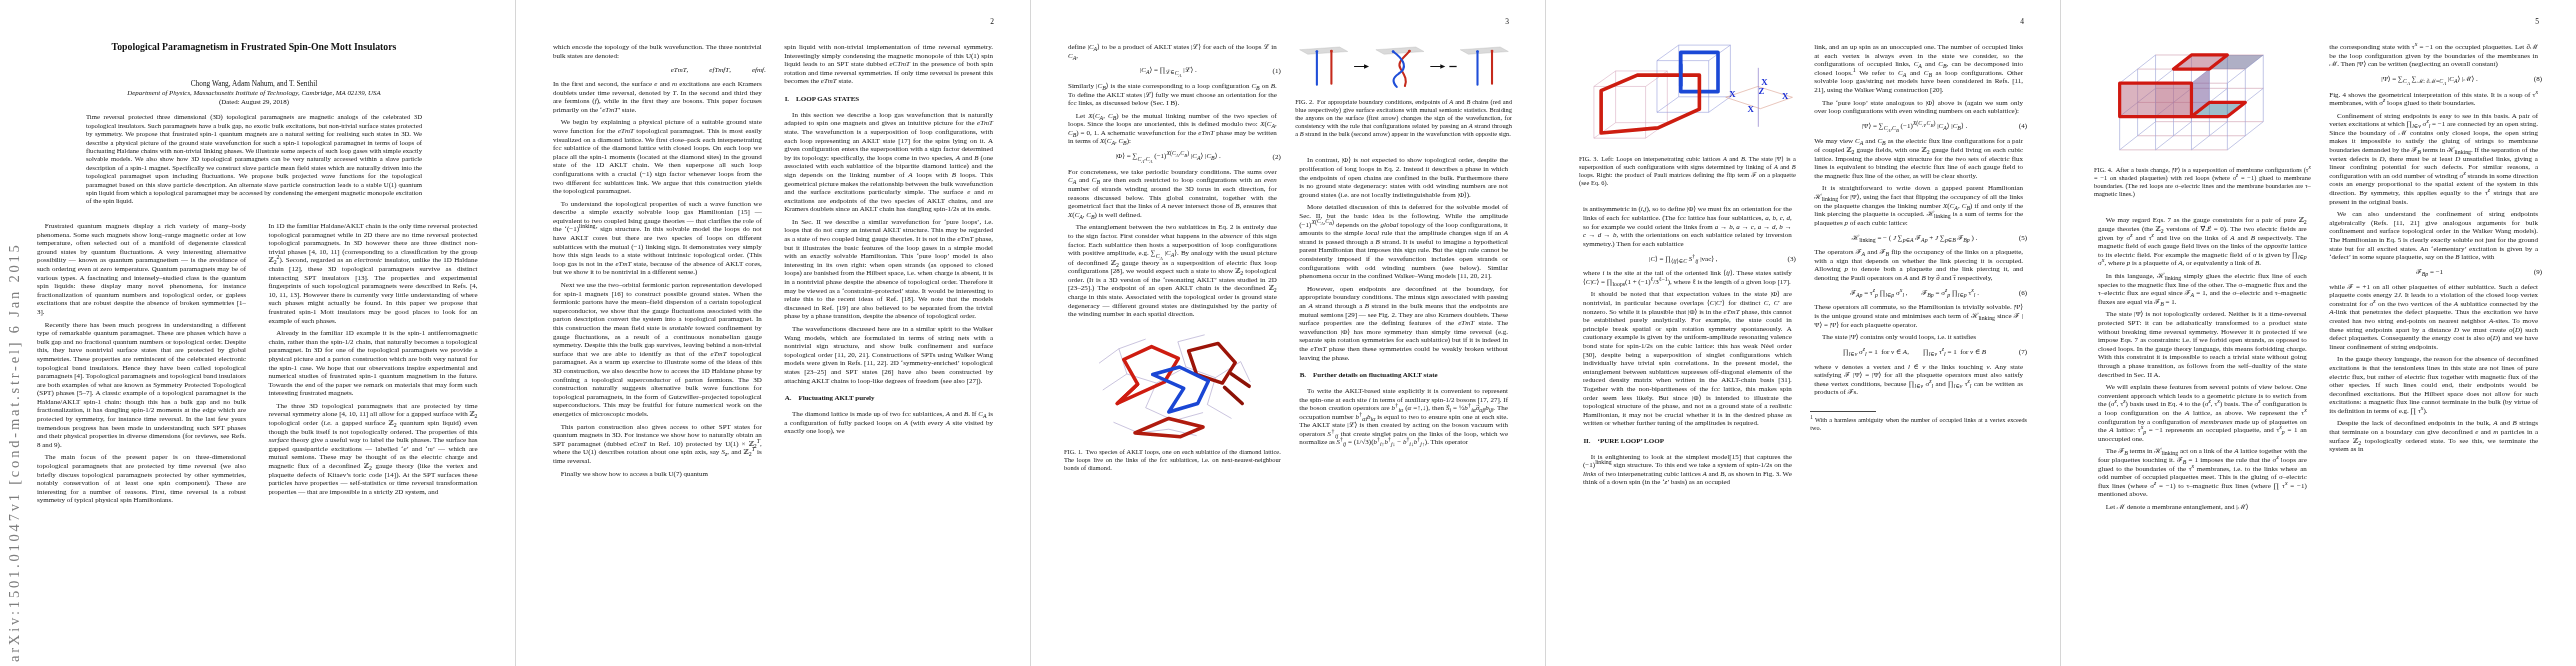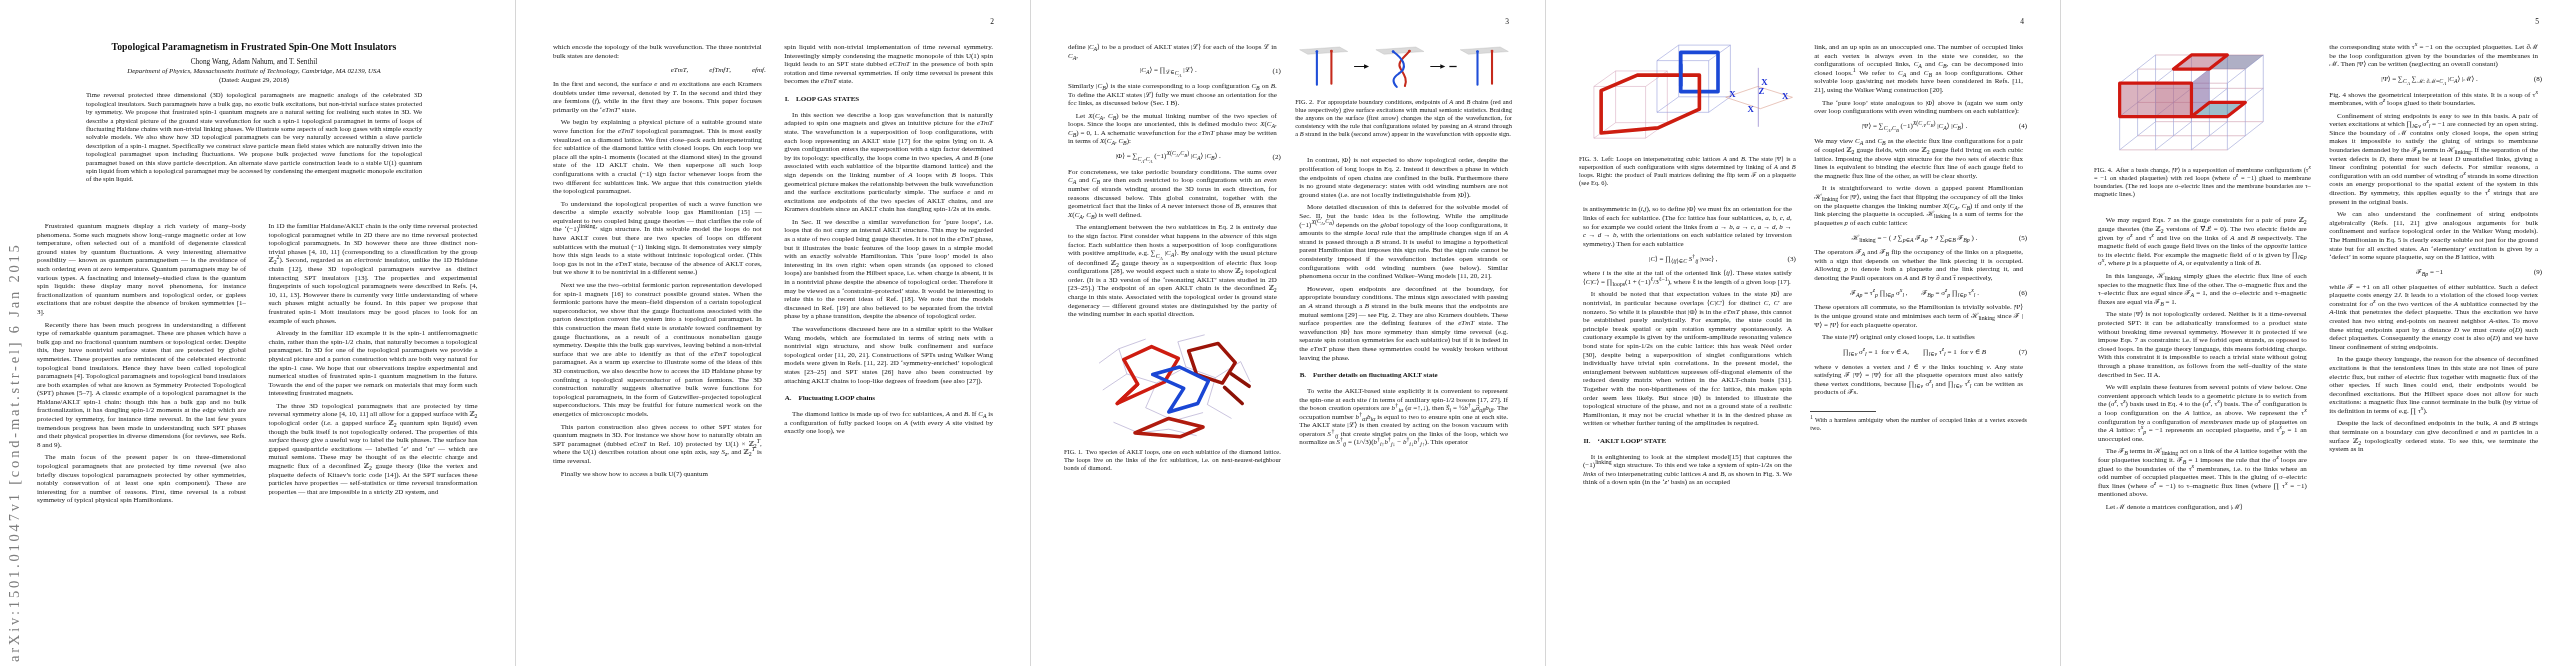--- a/index.html
+++ b/index.html
@@ -3,21 +3,21 @@
 <meta charset="utf-8">
 <style>
   html,body{margin:0;padding:0;background:#ffffff;}
   .strip{display:flex;width:2576px;height:667px;background:#fff;}
   .page{position:relative;width:515px;height:667px;background:#fff;box-sizing:border-box;overflow:hidden;
         font-family:"Liberation Serif","DejaVu Serif",serif;color:#141414;}
   .page + .page{border-left:0.6px solid #d6d6d6;}
   
   .head{position:absolute;top:41px;left:33px;right:40px;text-align:center;}
   .title{font-size:9.8px;font-weight:bold;margin:0;line-height:1.25;}
-  .authors{font-size:7.3px;margin-top:4px;}
+  .authors{font-size:7.3px;margin-top:26px;}
   .affil{font-size:6.9px;font-style:italic;margin-top:1.1px;}
   .date{font-size:6.9px;margin-top:1.7px;}
   .abstract{width:336px;margin:8.3px auto 0;text-align:justify;font-size:6.7px;line-height:8.4px;}
   
   .arxiv{position:absolute;left:5.6px;top:140px;height:522px;writing-mode:vertical-rl;transform:rotate(180deg);
          font-size:14.5px;letter-spacing:2.8px;color:#7d7d7d;white-space:nowrap;}
   
   .cols{position:absolute;left:33px;right:33px;display:flex;gap:14.5px;}
   .cols-first{top:218px;height:438px;}
   .cols-rest{top:39px;height:614px;}
@@ -77,21 +77,21 @@
           <p class="para">Next we use the two–orbital fermionic parton representation developed for spin-1 magnets [16] to construct possible ground states. When the fermionic partons have the mean–field dispersion of a certain topological superconductor, we show that the gauge fluctuations associated with the parton description convert the system into a topological paramagnet. In this construction the mean field state is <i>unstable</i> toward confinement by gauge fluctuations, as a result of a continuous nonabelian gauge symmetry. Despite this the bulk gap survives, leaving behind a non-trivial surface that we are able to identify as that of the <i>eTmT</i> topological paramagnet. As a warm up exercise to illustrate some of the ideas of this 3D construction, we also describe how to access the 1D Haldane phase by confining a topological superconductor of parton fermions. The 3D construction naturally suggests alternative bulk wave functions for topological paramagnets, in the form of Gutzwiller–projected topological superconductors. This may be fruitful for future numerical work on the energetics of microscopic models.</p>
           <p class="para">This parton construction also gives access to other SPT states for quantum magnets in 3D. For instance we show how to naturally obtain an SPT paramagnet (dubbed <i>eCmT</i> in Ref. 10) protected by U(1) × ℤ<sub>2</sub><sup><i>T</i></sup>, where the U(1) describes rotation about one spin axis, say <i>S<sub>z</sub></i>, and ℤ<sub>2</sub><sup><i>T</i></sup> is time reversal.</p>
           <p class="para">Finally we show how to access a bulk U(7) quantum</p>
         </div>
       <div class="col">
           <p class="para ni">spin liquid with non-trivial implementation of time reversal symmetry. Interestingly simply condensing the magnetic monopole of this U(1) spin liquid leads to an SPT state dubbed <i>eCTmT</i> in the presence of both spin rotation and time reversal symmetries. If only time reversal is present this becomes the <i>eTmT</i> state.</p>
           <div class="sec-head">I. LOOP GAS STATES</div>
           <p class="para">In this section we describe a loop gas wavefunction that is naturally adapted to spin one magnets and gives an intuitive picture for the <i>eTmT</i> state. The wavefunction is a superposition of loop configurations, with each loop representing an AKLT state [17] for the spins lying on it. A given configuration enters the superposition with a sign factor determined by its topology: specifically, the loops come in two species, <i>A</i> and <i>B</i> (one associated with each sublattice of the bipartite diamond lattice) and the sign depends on the linking number of <i>A</i> loops with <i>B</i> loops. This geometrical picture makes the relationship between the bulk wavefunction and the surface excitations particularly simple. The surface <i>e</i> and <i>m</i> excitations are endpoints of the two species of AKLT chains, and are Kramers doublets since an AKLT chain has dangling spin-1/2s at its ends.</p>
           <p class="para">In Sec. II we describe a similar wavefunction for ‘pure loops’, i.e. loops that do not carry an internal AKLT structure. This may be regarded as a state of two coupled Ising gauge theories. It is <i>not</i> in the <i>eTmT</i> phase, but it illustrates the basic features of the loop gases in a simple model with an exactly solvable Hamiltonian. This ‘pure loop’ model is also interesting in its own right: when open strands (as opposed to closed loops) are banished from the Hilbert space, i.e. when charge is absent, it is in a nontrivial phase despite the absence of topological order. Therefore it may be viewed as a ‘constraint–protected’ state. It would be interesting to relate this to the recent ideas of Ref. [18]. We note that the models discussed in Ref. [19] are also believed to be separated from the trivial phase by a phase transition, despite the absence of topological order.</p>
           <p class="para">The wavefunctions discussed here are in a similar spirit to the Walker Wang models, which are formulated in terms of string nets with a nontrivial sign structure, and show bulk confinement and surface topological order [11, 20, 21]. Constructions of SPTs using Walker Wang models were given in Refs. [11, 22]. 2D ‘symmetry-enriched’ topological states [23–25] and SPT states [26] have also been constructed by attaching AKLT chains to loop-like degrees of freedom (see also [27]).</p>
-          <div class="sec-head">A. Fluctuating LOOP chains</div>
+          <div class="sec-head">A. Fluctuating AKLT purely</div>
           <p class="para">The diamond lattice is made up of two fcc sublattices, <i>A</i> and <i>B</i>. If <i>C<sub>A</sub></i> is a configuration of fully packed loops on <i>A</i> (with every <i>A</i> site visited by exactly one loop), we</p>
         </div>
     </div>
   </section>
 
   <section class="page">
     <div class="page-number">3</div>
     <div class="cols cols-rest">
       <div class="col">
           <p class="para ni">define |<i>C<sub>A</sub></i>⟩ to be a product of AKLT states |ℒ⟩ for each of the loops ℒ in <i>C<sub>A</sub></i>,</p>
@@ -194,21 +194,21 @@
 </figure>
           <div class="figcap">FIG. 3. Left: Loops on interpenetrating cubic lattices <i>A</i> and <i>B</i>. The state |Ψ⟩ is a superposition of such configurations with signs determined by linking of <i>A</i> and <i>B</i> loops. Right: the product of Pauli matrices defining the flip term ℱ on a plaquette (see Eq. 6).</div>
           <p class="para ni">&nbsp;</p>
           <p class="para ni">is antisymmetric in (<i>i</i>,<i>j</i>), so to define |Φ⟩ we must fix an orientation for the links of each fcc sublattice. (The fcc lattice has four sublattices, <i>a</i>, <i>b</i>, <i>c</i>, <i>d</i>, so for example we could orient the links from <i>a</i> → <i>b</i>, <i>a</i> → <i>c</i>, <i>a</i> → <i>d</i>, <i>b</i> → <i>c</i> → <i>d</i> → <i>b</i>, with the orientations on each sublattice related by inversion symmetry.) Then for each sublattice</p>
           <div class="eqrow">
             <span class="eqbody">|<i>C</i>⟩ = ∏<sub>⟨<i>ij</i>⟩∈<i>C</i></sub> <i>S</i><sup>†</sup><sub><i>ij</i></sub> |vac⟩ ,</span>
             <span class="eqnum">(3)</span>
           </div>
           <p class="para ni">where <i>i</i> is the site at the tail of the oriented link ⟨<i>ij</i>⟩. These states satisfy ⟨<i>C</i>|<i>C</i>⟩ = ∏<sub>loops</sub>(1 + (−1)<sup>ℓ</sup>/3<sup>ℓ−1</sup>), where ℓ is the length of a given loop [17].</p>
           <p class="para">It should be noted that that expectation values in the state |Φ⟩ are nontrivial, in particular because overlaps ⟨<i>C</i>|<i>C</i>′⟩ for distinct <i>C</i>, <i>C</i>′ are nonzero. So while it is plausible that |Φ⟩ is in the <i>eTmT</i> phase, this cannot be established purely analytically. For example, the state could in principle break spatial or spin rotation symmetry spontaneously. A cautionary example is given by the uniform-amplitude resonating valence bond state for spin-1/2s on the cubic lattice: this has weak Néel order [30], despite being a superposition of singlet configurations which individually have trivial spin correlations. In the present model, the entanglement between sublattices supresses off-diagonal elements of the reduced density matrix when written in the AKLT-chain basis [31]. Together with the non-bipartiteness of the fcc lattice, this makes spin order seem less likely. But since |Φ⟩ is intended to illustrate the topological structure of the phase, and not as a ground state of a realistic Hamiltonian, it may not be crucial whether it is in the desired phase as written or whether further tuning of the amplitudes is required.</p>
-          <div class="sec-head">II. ‘AKLT LOOP’ STATE</div>
+          <div class="sec-head">II. ‘PURE LOOP’ LOOP</div>
           <p class="para">It is enlightening to look at the simplest model[15] that captures the (−1)<sup>linking</sup> sign structure. To this end we take a system of spin-1/2s on the <i>links</i> of two interpenetrating cubic lattices <i>A</i> and <i>B</i>, as shown in Fig. 3. We think of a down spin (in the ‘<i>z</i>’ basis) as an occupied</p>
         </div>
       <div class="col">
           <p class="para ni">link, and an up spin as an unoccupied one. The number of occupied links at each vertex is always even in the state we consider, so the configurations of occupied links, <i>C<sub>A</sub></i> and <i>C<sub>B</sub></i>, can be decomposed into closed loops.<sup>1</sup> We refer to <i>C<sub>A</sub></i> and <i>C<sub>B</sub></i> as loop configurations. Other solvable loop gas/string net models have been considered in Refs. [11, 21], using the Walker Wang construction [20].</p>
           <p class="para">The ‘pure loop’ state analogous to |Φ⟩ above is (again we sum only over loop configurations with even winding numbers on each sublattice):</p>
           <div class="eqrow">
             <span class="eqbody">|Ψ⟩ = ∑<sub><i>C<sub>A</sub></i>,<i>C<sub>B</sub></i></sub> (−1)<sup><i>X</i>(<i>C<sub>A</sub></i>,<i>C<sub>B</sub></i>)</sup> |<i>C<sub>A</sub></i>⟩ |<i>C<sub>B</sub></i>⟩ .</span>
             <span class="eqnum">(4)</span>
           </div>
           <p class="para ni">We may view <i>C<sub>A</sub></i> and <i>C<sub>B</sub></i> as the electric flux line configurations for a pair of coupled ℤ<sub>2</sub> gauge fields, with one ℤ<sub>2</sub> gauge field living on each cubic lattice. Imposing the above sign structure for the two sets of electric flux lines is equivalent to binding the electric flux line of each gauge field to the magnetic flux line of the other, as will be clear shortly.</p>
@@ -216,21 +216,21 @@
           <div class="eqrow">
             <span class="eqbody">ℋ<sub>linking</sub> = − ( <i>J</i> ∑<sub><i>p</i>∈<i>A</i></sub> ℱ<sub><i>Ap</i></sub> + <i>J</i> ∑<sub><i>p</i>∈<i>B</i></sub> ℱ<sub><i>Bp</i></sub> ) .</span>
             <span class="eqnum">(5)</span>
           </div>
           <p class="para ni">The operators ℱ<sub><i>A</i></sub> and ℱ<sub><i>B</i></sub> flip the occupancy of the links on a plaquette, with a sign that depends on whether the link piercing it is occupied. Allowing <i>p</i> to denote both a plaquette and the link piercing it, and denoting the Pauli operators on <i>A</i> and <i>B</i> by <i>σ</i>⃗ and <i>τ</i>⃗ respectively,</p>
           <div class="eqrow">
             <span class="eqbody">ℱ<sub><i>Ap</i></sub> = τ<sup><i>z</i></sup><sub><i>p</i></sub> ∏<sub><i>l</i>∈<i>p</i></sub> σ<sup><i>x</i></sup><sub><i>l</i></sub> ,  ℱ<sub><i>Bp</i></sub> = σ<sup><i>z</i></sup><sub><i>p</i></sub> ∏<sub><i>l</i>∈<i>p</i></sub> τ<sup><i>x</i></sup><sub><i>l</i></sub> .</span>
             <span class="eqnum">(6)</span>
           </div>
           <p class="para ni">These operators all commute, so the Hamiltonian is trivially solvable. |Ψ⟩ is the unique ground state and minimises each term of ℋ<sub>linking</sub> since ℱ |Ψ⟩ = |Ψ⟩ for each plaquette operator.</p>
-          <p class="para">The state |Ψ⟩ original only closed loops, i.e. it satisfies</p>
+          <p class="para">The state |Ψ⟩ contains only would loops, i.e. it satisfies</p>
           <div class="eqrow">
             <span class="eqbody">∏<sub><i>l</i>∈<i>v</i></sub> σ<sup><i>z</i></sup><sub><i>l</i></sub> = 1 for <i>v</i> ∈ <i>A</i>,  ∏<sub><i>l</i>∈<i>v</i></sub> τ<sup><i>z</i></sup><sub><i>l</i></sub> = 1 for <i>v</i> ∈ <i>B</i></span>
             <span class="eqnum">(7)</span>
           </div>
           <p class="para ni">where <i>v</i> denotes a vertex and <i>l</i> ∈ <i>v</i> the links touching <i>v</i>. Any state satisfying ℱ |Ψ⟩ = |Ψ⟩ for all the plaquette operators must also satisfy these vertex conditions, because ∏<sub><i>l</i>∈<i>v</i></sub> σ<sup><i>z</i></sup><sub><i>l</i></sub> and ∏<sub><i>l</i>∈<i>v</i></sub> τ<sup><i>z</i></sup><sub><i>l</i></sub> can be written as products of ℱs.</p>
           <div class="fnrule"></div>
           <div class="footnote"><sup>1</sup> With a harmless ambiguity when the number of occupied links at a vertex exceeds two.</div>
         </div>
     </div>
   </section>
@@ -261,21 +261,21 @@
     </g>
   </svg>
 </figure>
           <div class="figcap">FIG. 4. After a basis change, |Ψ⟩ is a superposition of membrane configurations (τ<sup><i>x</i></sup> = −1 on shaded plaquettes) with red loops (where σ<sup><i>z</i></sup> = −1) glued to membrane boundaries. (The red loops are σ–electric lines and the membrane boundaries are τ–magnetic lines.)</div>
           <p class="para ni">&nbsp;</p>
           <p class="para">We may regard Eqs. 7 as the gauge constraints for a pair of pure ℤ<sub>2</sub> gauge theories (the ℤ<sub>2</sub> versions of ∇⃗.<i>E</i>⃗ = 0). The two electric fields are given by σ<sup><i>z</i></sup> and τ<sup><i>z</i></sup> and live on the links of <i>A</i> and <i>B</i> respectively. The magnetic field of each gauge field lives on the links of the <i>opposite</i> lattice to its electric field. For example the magnetic field of σ is given by ∏<sub><i>l</i>∈<i>p</i></sub> σ<sup><i>x</i></sup>, where <i>p</i> is a plaquette of <i>A</i>, or equivalently a link of <i>B</i>.</p>
           <p class="para">In this language, ℋ<sub>linking</sub> simply glues the electric flux line of each species to the magnetic flux line of the other. The σ–magnetic flux and the τ–electric flux are equal since ℱ<sub><i>A</i></sub> = 1, and the σ–electric and τ–magnetic fluxes are equal via ℱ<sub><i>B</i></sub> = 1.</p>
           <p class="para">The state |Ψ⟩ is not topologically ordered. Neither is it a time-reversal protected SPT: it can be adiabatically transformed to a product state without breaking time reversal symmetry. However it <i>is</i> protected if we impose Eqs. 7 as constraints: i.e. if we forbid open strands, as opposed to closed loops. In the gauge theory language, this means forbidding charge. With this constraint it is impossible to reach a trivial state without going through a phase transition, as follows from the self–duality of the state described in Sec. II A.</p>
           <p class="para">We will explain these features from several points of view below. One convenient approach which leads to a geometric picture is to switch from the (σ<sup><i>z</i></sup>, τ<sup><i>z</i></sup>) basis used in Eq. 4 to the (σ<sup><i>z</i></sup>, τ<sup><i>x</i></sup>) basis. The σ<sup><i>z</i></sup> configuration is a loop configuration on the <i>A</i> lattice, as above. We represent the τ<sup><i>x</i></sup> configuration by a configuration of <i>membranes</i> made up of plaquettes on the <i>A</i> lattice: τ<sup><i>x</i></sup><sub><i>p</i></sub> = −1 represents an occupied plaquette, and τ<sup><i>x</i></sup><sub><i>p</i></sub> = 1 an unoccupied one.</p>
           <p class="para">The ℱ<sub><i>B</i></sub> terms in ℋ<sub>linking</sub> act on a link of the <i>A</i> lattice together with the four plaquettes touching it. ℱ<sub><i>B</i></sub> = 1 imposes the rule that the σ<sup><i>z</i></sup> loops are glued to the boundaries of the τ<sup><i>x</i></sup> membranes, i.e. to the links where an odd number of occupied plaquettes meet. This is the gluing of σ–electric flux lines (where σ<sup><i>z</i></sup> = −1) to τ–magnetic flux lines (where ∏ τ<sup><i>x</i></sup> = −1) mentioned above.</p>
-          <p class="para">Let ℳ denote a matrices configuration, and |ℳ⟩</p>
+          <p class="para">Let ℳ denote a membrane entanglement, and |ℳ⟩</p>
         </div>
       <div class="col">
           <p class="para ni">the corresponding state with τ<sup><i>x</i></sup> = −1 on the occupied plaquettes. Let ∂ℳ be the loop configuration given by the boundaries of the membranes in ℳ. Then |Ψ⟩ can be written (neglecting an overall constant)</p>
           <div class="eqrow">
             <span class="eqbody">|Ψ⟩ = ∑<sub><i>C<sub>A</sub></i></sub> ∑<sub>ℳ: ∂ℳ=<i>C<sub>A</sub></i></sub> |<i>C<sub>A</sub></i>⟩ |ℳ⟩ .</span>
             <span class="eqnum">(8)</span>
           </div>
           <p class="para ni">Fig. 4 shows the geometrical interpretation of this state. It is a soup of τ<sup><i>x</i></sup> membranes, with σ<sup><i>z</i></sup> loops glued to their boundaries.</p>
           <p class="para">Confinement of string endpoints is easy to see in this basis. A pair of vertex excitations at which ∏<sub><i>l</i>∈<i>v</i></sub> σ<sup><i>z</i></sup><sub><i>l</i></sub> = −1 are connected by an open string. Since the boundary of ℳ contains only closed loops, the open string makes it impossible to satisfy the gluing of strings to membrane boundaries demanded by the ℱ<sub><i>B</i></sub> terms in ℋ<sub>linking</sub>. If the separation of the vertex defects is <i>D</i>, there must be at least <i>D</i> unsatisfied links, giving a linear confining potential for such defects. For similar reasons, a configuration with an odd number of winding σ<sup><i>z</i></sup> strands in some direction costs an energy proportional to the spatial extent of the system in this direction. By symmetry, this applies equally to the τ<sup><i>z</i></sup> strings that are present in the original basis.</p>
           <p class="para">We can also understand the confinement of string endpoints algebraically (Refs. [11, 21] give analogous arguments for bulk confinement and surface topological order in the Walker Wang models). The Hamiltonian in Eq. 5 is clearly exactly soluble not just for the ground state but for all excited states. An ‘elementary’ excitation is given by a ‘defect’ in some square plaquette, say on the <i>B</i> lattice, with</p>

